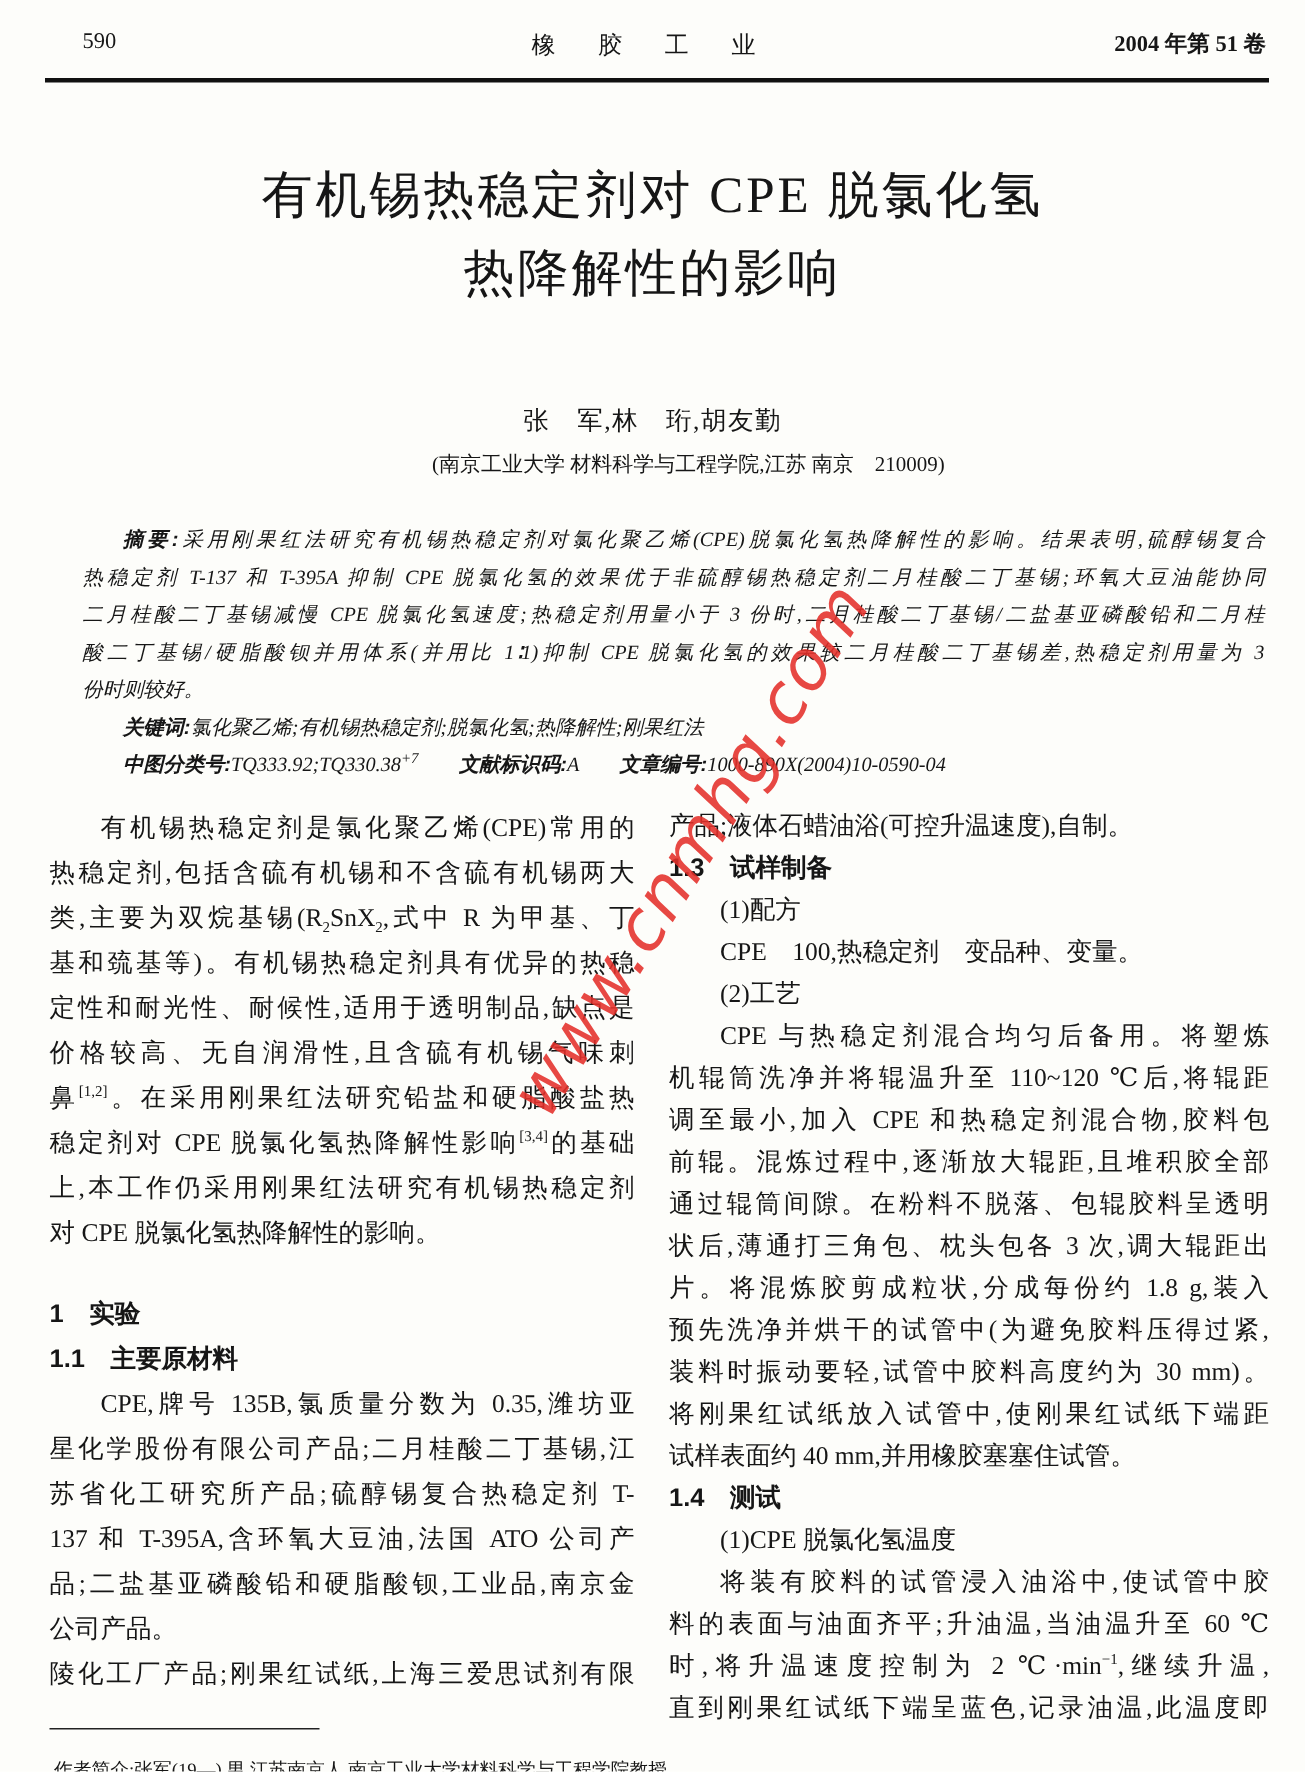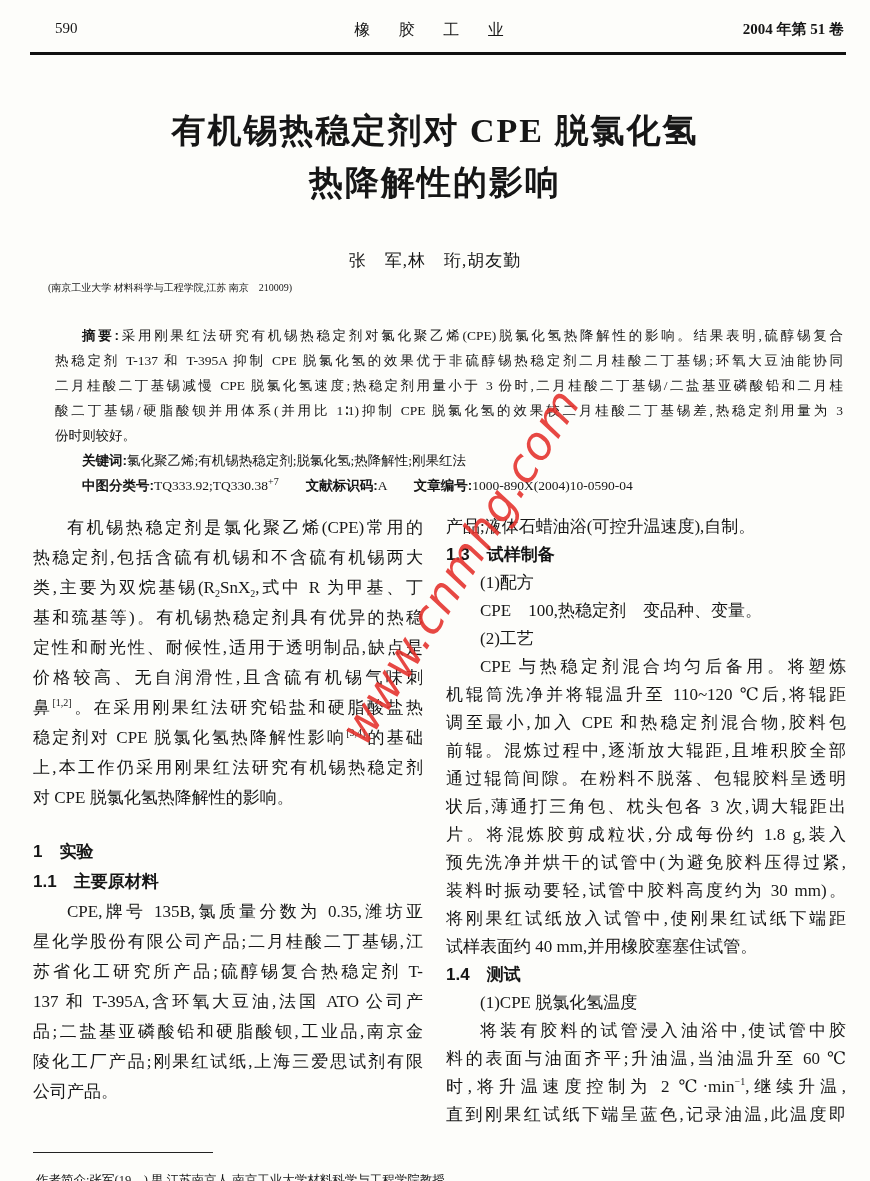--- a/index.html
+++ b/index.html
@@ -25,42 +25,43 @@
     letter-spacing:12px;font-size:16px;font-family:"Liberation Sans",sans-serif;
   }
   .toprule{
     margin:8px 24px 0 30px;
     border-top:3px solid #111;
   }
   
   .title{
     margin-top:50px;
     text-align:center;
-    font-weight:bold;
+    font-weight:normal;
     font-size:34px;
     line-height:52px;
     letter-spacing:2px;
   }
   .authors{
-    margin-top:40px;
+    margin-top:60px;
     text-align:center;
     font-size:17px;
     letter-spacing:1px;
   }
   .affil{
     margin-top:9px;
-    text-align:left;
-    font-size:10px;
+    text-align:center;
+    font-size:14px;
     padding-left:48px;
   }
   
   .front{
     margin:28px 26px 0 55px;
     width:788px;
     font-size:13.5px;
+    font-style:italic;
   }
   .front .line{line-height:25px;}
   
   .columns{
     display:flex;
     gap:23px;
     padding:0 24px 0 33px;
     margin-top:15px;
     font-size:17px;
   }
@@ -162,22 +163,22 @@
         <div class="line"><span>上,本工作仍采用刚果红法研究有机锡热稳定剂</span></div>
         <div class="line end"><span>对 CPE 脱氯化氢热降解性的影响。</span></div>
         <div class="line sp"></div>
         <div class="line h1"><span>1　实验</span></div>
         <div class="line h2"><span>1.1　主要原材料</span></div>
         <div class="line ind"><span>CPE,牌号 135B,氯质量分数为 0.35,潍坊亚</span></div>
         <div class="line"><span>星化学股份有限公司产品;二月桂酸二丁基锡,江</span></div>
         <div class="line"><span>苏省化工研究所产品;硫醇锡复合热稳定剂 T-</span></div>
         <div class="line"><span>137 和 T-395A,含环氧大豆油,法国 ATO 公司产</span></div>
         <div class="line"><span>品;二盐基亚磷酸铅和硬脂酸钡,工业品,南京金</span></div>
+        <div class="line end"><span>公司产品。</span></div>
         <div class="line"><span>陵化工厂产品;刚果红试纸,上海三爱思试剂有限</span></div>
-        <div class="line end"><span>公司产品。</span></div>
       </div>
     <div class="col-right">
         <div class="line end"><span>产品;液体石蜡油浴(可控升温速度),自制。</span></div>
         <div class="line h2"><span>1.3　试样制备</span></div>
         <div class="line ind end"><span>(1)配方</span></div>
         <div class="line ind end"><span>CPE　100,热稳定剂　变品种、变量。</span></div>
         <div class="line ind end"><span>(2)工艺</span></div>
         <div class="line ind"><span>CPE 与热稳定剂混合均匀后备用。将塑炼</span></div>
         <div class="line"><span>机辊筒洗净并将辊温升至 110~120 ℃后,将辊距</span></div>
         <div class="line"><span>调至最小,加入 CPE 和热稳定剂混合物,胶料包</span></div>

